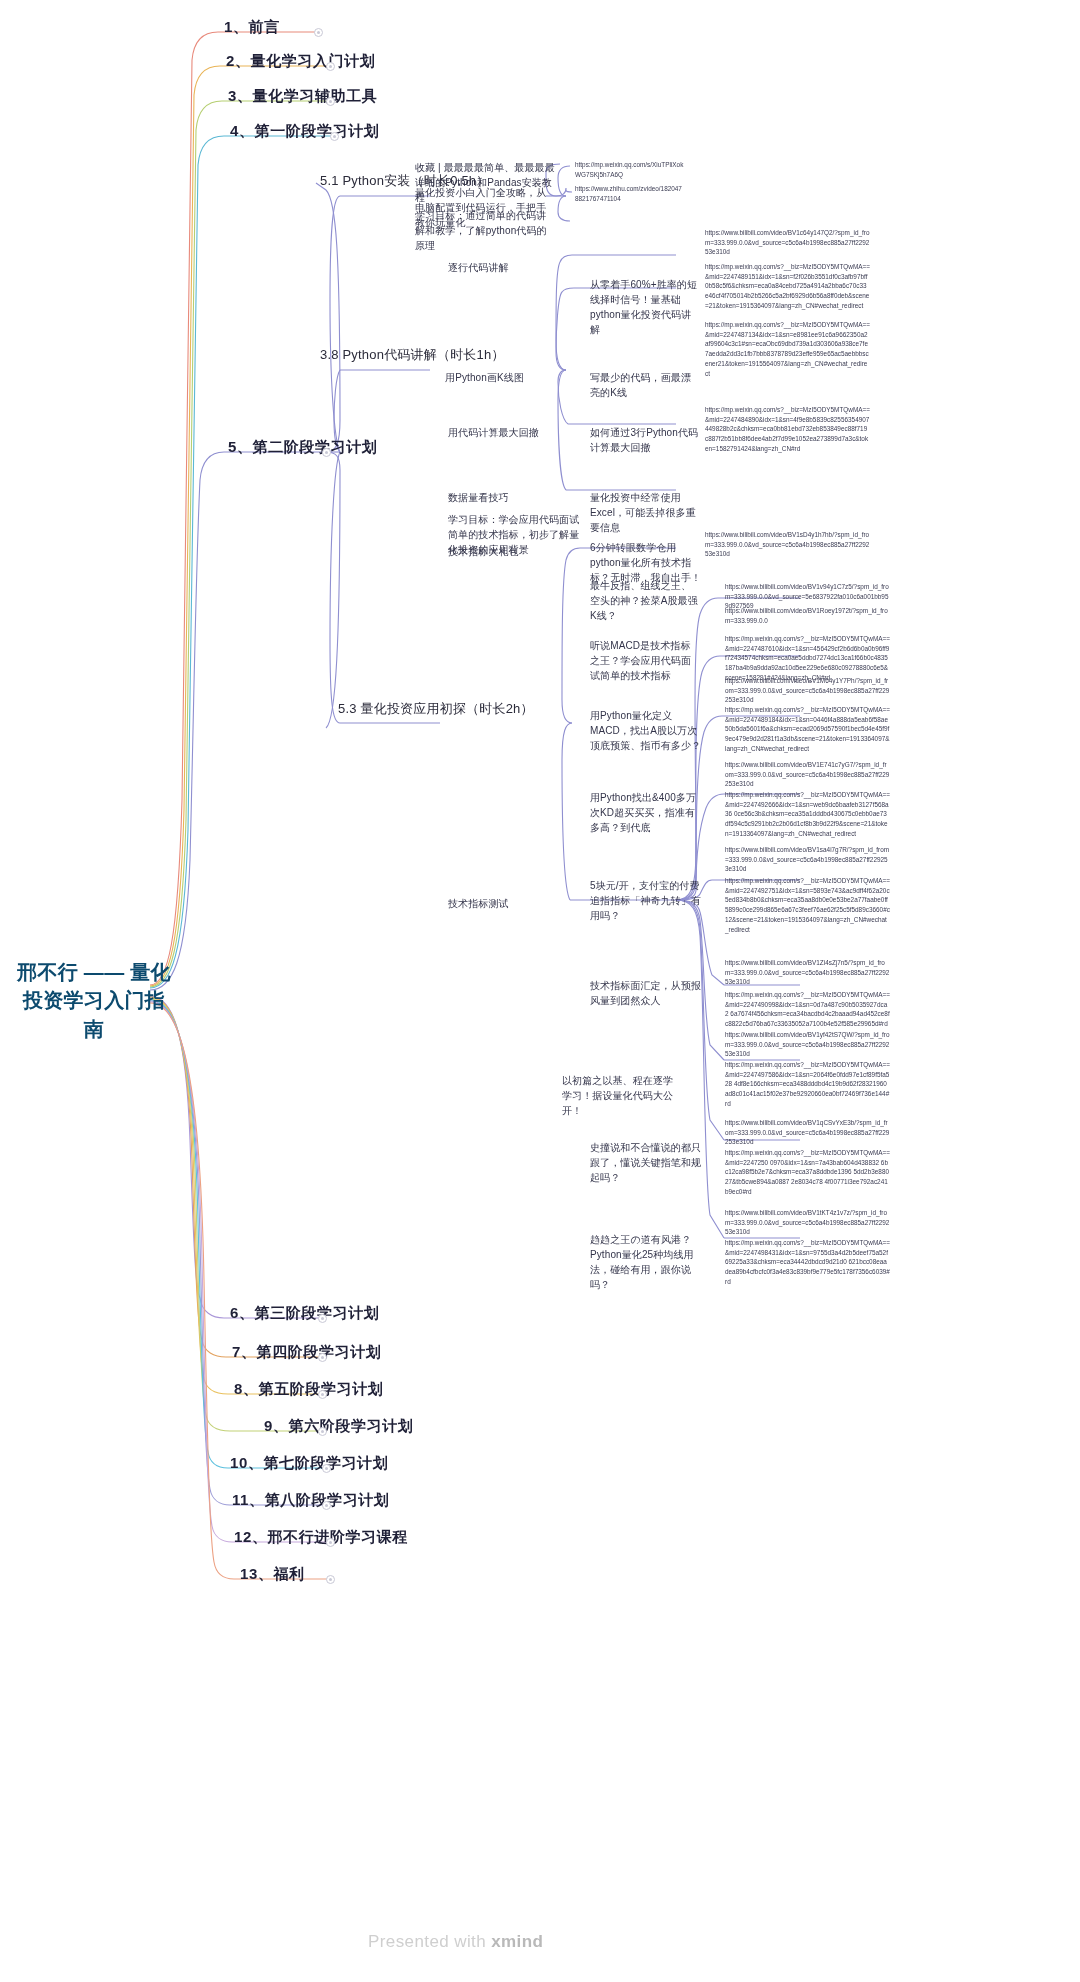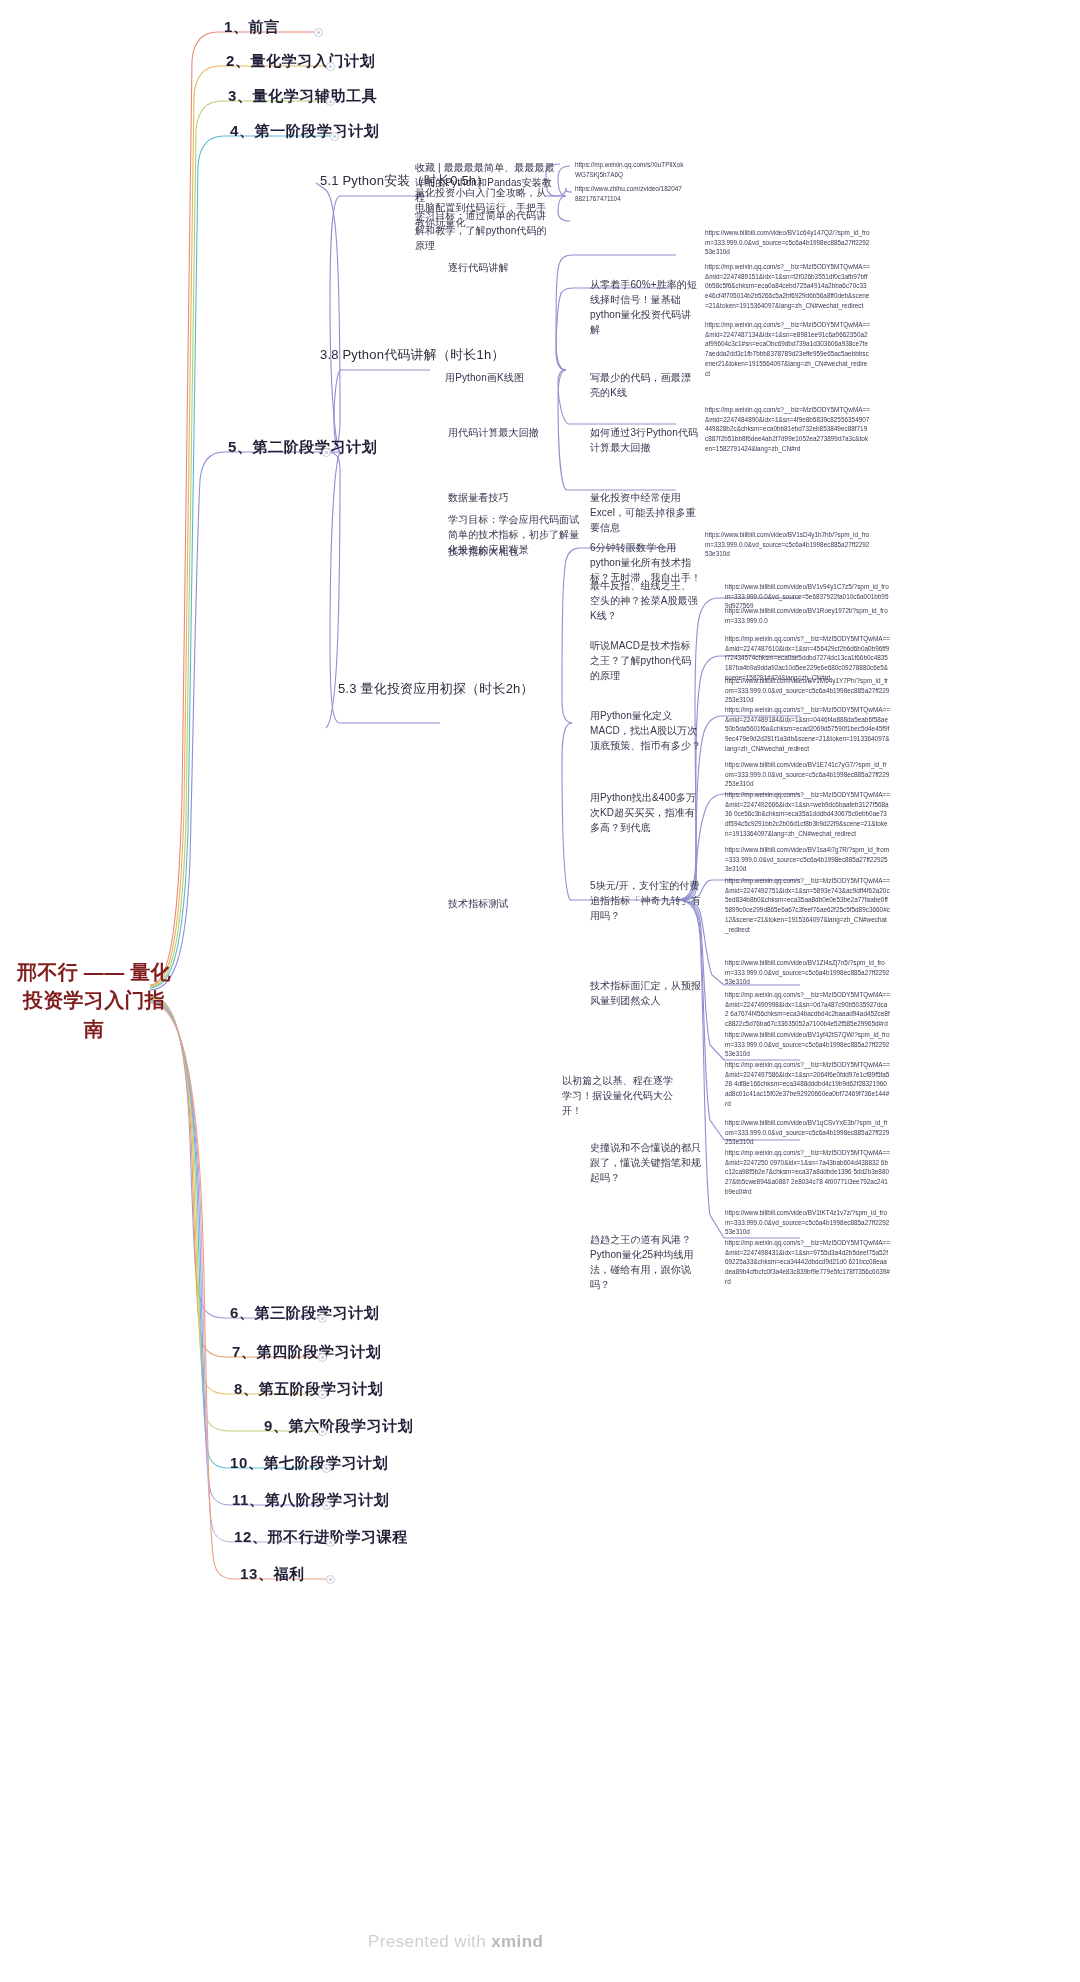--- a/index.html
+++ b/index.html
@@ -5,21 +5,21 @@
   html,body{margin:0;padding:0;background:#ffffff;}
   body{width:1080px;height:1982px;position:relative;overflow:hidden;
        font-family:"Liberation Sans","DejaVu Sans",sans-serif;color:#2b2b3a;}
   #canvas{position:absolute;inset:0;}
   svg.links{position:absolute;left:0;top:0;width:1080px;height:1982px;pointer-events:none;}
 
   .node{position:absolute;box-sizing:border-box;}
 
   
   .root{left:14px;top:958px;width:160px;text-align:center;
-        font-size:20px;font-weight:700;line-height:1.42;color:#7f1d1d;letter-spacing:.3px;}
+        font-size:20px;font-weight:700;line-height:1.42;color:#0c4a6e;letter-spacing:.3px;}
 
   
   .l1{font-size:15px;font-weight:700;color:#1f2037;letter-spacing:.6px;white-space:nowrap;}
 
   
   .l2{font-size:13px;color:#2b2b3a;white-space:nowrap;letter-spacing:.2px;}
 
   
   .l3{font-size:10px;color:#33344a;line-height:1.5;letter-spacing:.1px;}
 
@@ -162,21 +162,21 @@
   <div class="endcap" style="left:318px;top:1390px;"></div>
   <div class="endcap" style="left:318px;top:1427px;"></div>
   <div class="endcap" style="left:322px;top:1464px;"></div>
   <div class="endcap" style="left:322px;top:1501px;"></div>
   <div class="endcap" style="left:326px;top:1538px;"></div>
   <div class="endcap" style="left:326px;top:1575px;"></div>
   <div class="endcap" style="left:322px;top:448px;"></div>
 
   <div class="node l2" style="left:320px;top:172px;">5.1 Python安装（时长0.5h）</div>
   <div class="node l2" style="left:320px;top:346px;">3.8 Python代码讲解（时长1h）</div>
-  <div class="node l2" style="left:338px;top:680px;text-align:center;">5.3 量化投资应用初探（时长2h）</div>
+  <div class="node l2" style="left:338px;top:700px;text-align:center;">5.3 量化投资应用初探（时长2h）</div>
 
   <div class="node l3" style="left:415px;top:160px;width:140px;">收藏 | 最最最最简单、最最最最详细的Python和Pandas安装教程</div>
   <div class="node l4" style="left:575px;top:160px;width:110px;">https://mp.weixin.qq.com/s/XiuTPliXokWG7SKj5h7A6Q</div>
 
   <div class="node l3" style="left:415px;top:185px;width:140px;">量化投资小白入门全攻略，从电脑配置到代码运行，手把手教你玩量化</div>
   <div class="node l4" style="left:575px;top:184px;width:110px;">https://www.zhihu.com/zvideo/1820478821767471104</div>
 
   <div class="node l3" style="left:415px;top:208px;width:140px;">学习目标：通过简单的代码讲解和教学，了解python代码的原理</div>
 
   <div class="node l3" style="left:448px;top:260px;width:100px;">逐行代码讲解</div>
@@ -199,21 +199,21 @@
 
   <div class="node l3" style="left:448px;top:544px;width:100px;">技术指标大礼包</div>
   <div class="node l3" style="left:590px;top:540px;width:115px;">6分钟转眼数学仓用python量化所有技术指标？无时滞，我自出手！</div>
   <div class="node l4" style="left:705px;top:530px;width:165px;">https://www.bilibili.com/video/BV1sD4y1h7hb/?spm_id_from=333.999.0.0&amp;vd_source=c5c6a4b1998ec885a27ff229253e310d</div>
 
   <div class="node l3" style="left:448px;top:896px;width:100px;">技术指标测试</div>
 
   <div class="node l3" style="left:590px;top:578px;width:110px;">最牛反指、组线之王、空头的神？捡菜A股最强K线？</div>
   <div class="node l4" style="left:725px;top:582px;width:165px;">https://www.bilibili.com/video/BV1v94y1C7z5/?spm_id_from=333.999.0.0&amp;vd_source=5e6837922fa010c6a001bb959d927569</div>
 
-  <div class="node l3" style="left:590px;top:638px;width:110px;">听说MACD是技术指标之王？了解python代码的原理</div>
+  <div class="node l3" style="left:590px;top:638px;width:110px;">听说MACD是技术指标之王？学会应用代码面试简单的技术指标</div>
   <div class="node l4" style="left:725px;top:606px;width:165px;">https://www.bilibili.com/video/BV1Roey1972t/?spm_id_from=333.999.0.0</div>
   <div class="node l4" style="left:725px;top:634px;width:165px;">https://mp.weixin.qq.com/s?__biz=MzI5ODY5MTQwMA==&amp;mid=2247487610&amp;idx=1&amp;sn=456429cf2b6d6b0a0b96ff9f72434574chksm=eca0ae5ddbd7274dc13ca1f66b0c4835187ba4b9a9dda92ac10d5ee229e6e680c09278880c6e5&amp;scene=158291#424&amp;lang=zh_CN#rd</div>
 
   <div class="node l3" style="left:590px;top:708px;width:112px;">用Python量化定义MACD，找出A股以万次顶底预策、指币有多少？</div>
   <div class="node l4" style="left:725px;top:676px;width:165px;">https://www.bilibili.com/video/BV1M64y1Y7Ph/?spm_id_from=333.999.0.0&amp;vd_source=c5c6a4b1998ec885a27ff229253e310d</div>
   <div class="node l4" style="left:725px;top:705px;width:165px;">https://mp.weixin.qq.com/s?__biz=MzI5ODY5MTQwMA==&amp;mid=2247489184&amp;idx=1&amp;sn=0446f4a888da5eab6f58ae50b5da5601f6a&amp;chksm=ecad2069d57590f1bec5d4e45f9f9ec479e9d2d281f1a3db&amp;scene=21&amp;token=1913364097&amp;lang=zh_CN#wechat_redirect</div>
 
   <div class="node l3" style="left:590px;top:790px;width:112px;">用Python找出&amp;400多万次KD超买买买，指准有多高？到代底</div>
   <div class="node l4" style="left:725px;top:760px;width:165px;">https://www.bilibili.com/video/BV1E741c7yG7/?spm_id_from=333.999.0.0&amp;vd_source=c5c6a4b1998ec885a27ff229253e310d</div>
   <div class="node l4" style="left:725px;top:790px;width:165px;">https://mp.weixin.qq.com/s?__biz=MzI5ODY5MTQwMA==&amp;mid=2247492666&amp;idx=1&amp;sn=web9dc6baafeb3127f568a36 0ce56c3b&amp;chksm=eca35a1dddbd430675c0ebb0ae73df594c5c9291bb2c2b06d1cf8b3b9d22f9&amp;scene=21&amp;token=1913364097&amp;lang=zh_CN#wechat_redirect</div>

